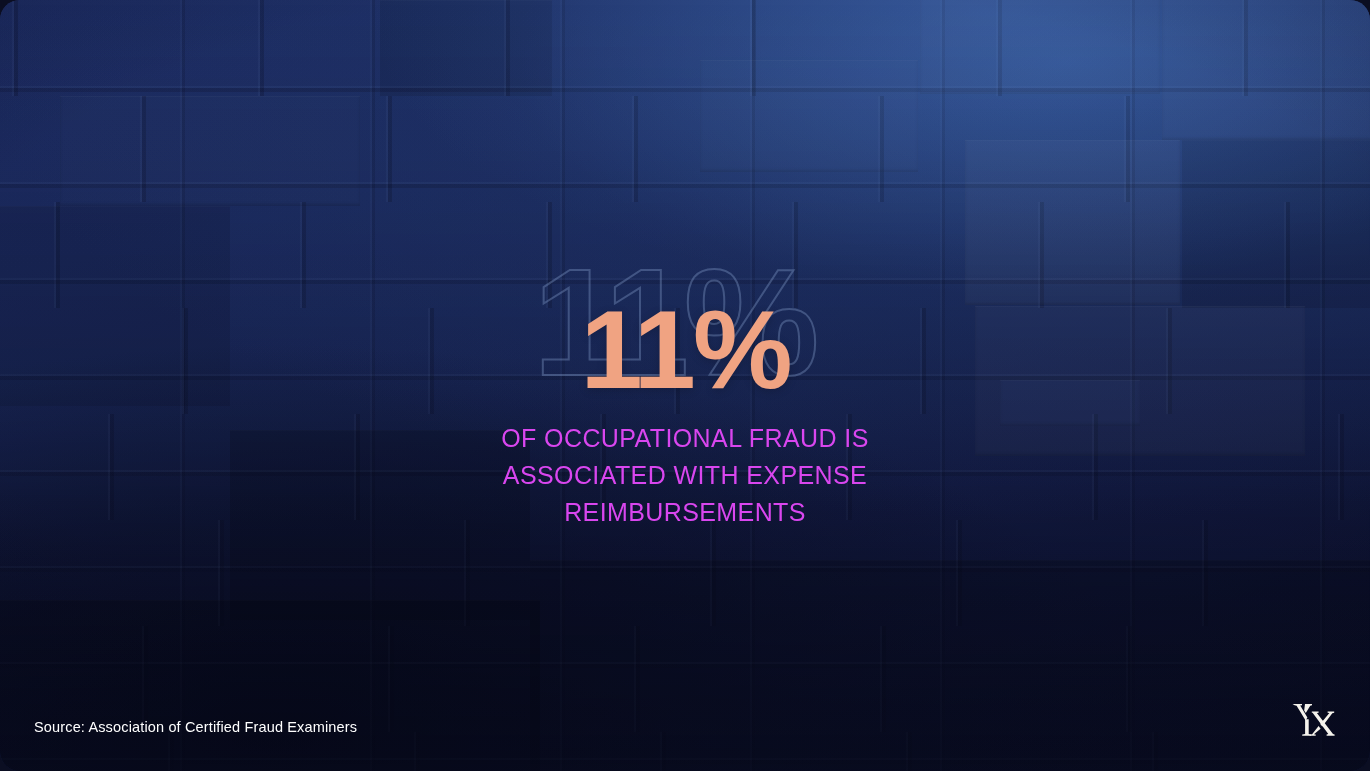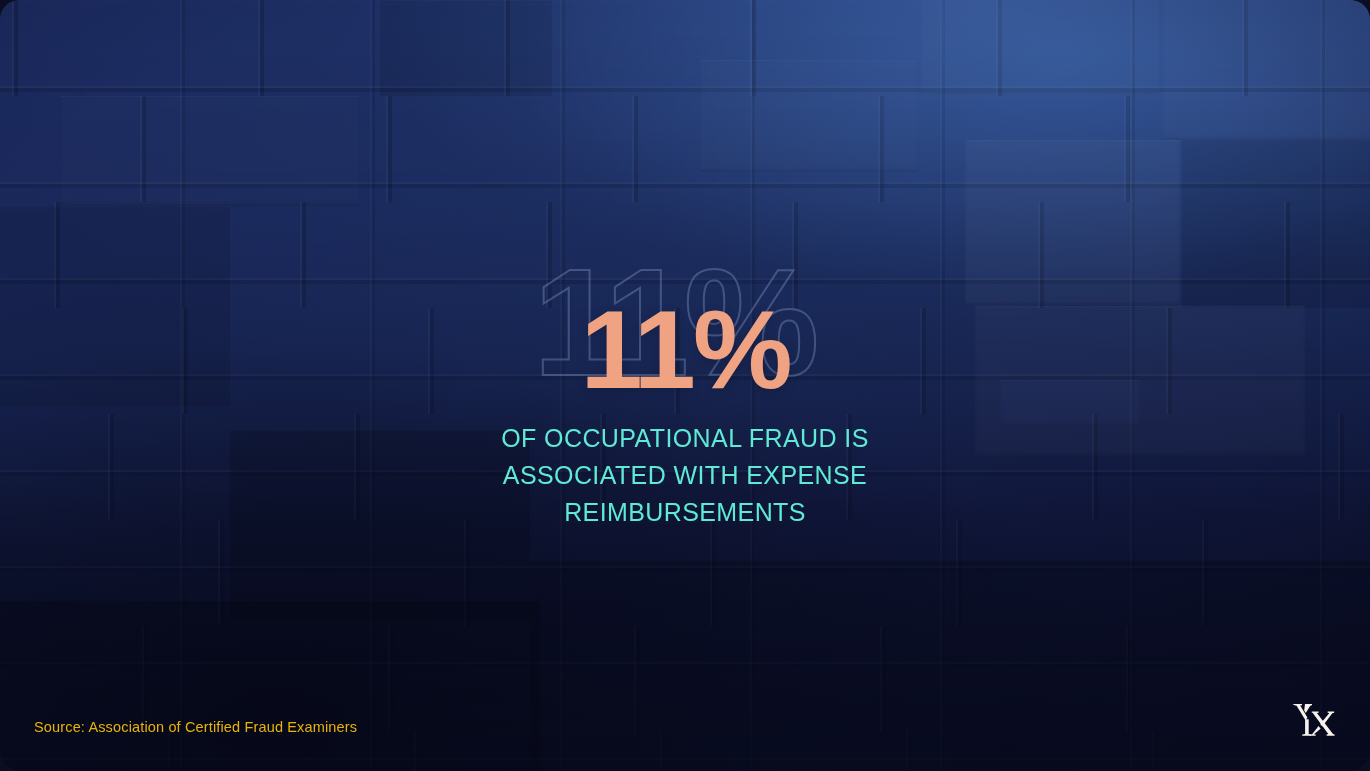--- a/index.html
+++ b/index.html
@@ -215,23 +215,23 @@
 
   <div class="content">
 
     <div class="stat-wrap">
       <div class="stat-stack">
         <div class="stat-ghost" style="-webkit-text-stroke: 2px rgba(126, 150, 196, 0.4);">11%</div>
         <div class="stat-main" style="color: rgb(240, 163, 130);">11%</div>
       </div>
     </div>
 
-    <div class="headline" style="color: #5eead4;">OF OCCUPATIONAL FRAUD IS ASSOCIATED WITH EXPENSE REIMBURSEMENTS</div>
-
-    <div class="source" style="color: #eab308;">Source: Association of Certified Fraud Examiners</div>
+    <div class="headline" style="color: #d946ef;">OF OCCUPATIONAL FRAUD IS ASSOCIATED WITH EXPENSE REIMBURSEMENTS</div>
+
+    <div class="source" style="color: #ffffff;">Source: Association of Certified Fraud Examiners</div>
 
     <div class="logo">
       <svg viewBox="0 0 44 38" width="44" height="38" aria-hidden="true">
         <g fill="#f5f3ec">
 
           <path d="M1.5 3.0 L11.0 3.0 L11.0 4.3 L9.2 4.6 L16.4 16.6 L14.6 19.6 L5.6 4.7 L3.6 4.3 Z" fill="#f5f3ec"></path>
           <path d="M14.0 3.0 L21.0 3.0 L21.0 4.3 L19.2 4.7 L14.8 12.1 L13.2 9.6 Z" fill="#f5f3ec"></path>
           <path d="M14.1 18.3 L17.7 18.3 L17.7 33.0 L20.1 33.4 L20.1 34.7 L11.2 34.7 L11.2 33.4 L14.1 33.0 Z" fill="#f5f3ec"></path>
 
           <path d="M20.8 10.5 L27.6 10.5 L27.6 11.7 L25.9 12.1 L42.0 33.1 L43.6 33.5 L43.6 34.7 L35.6 34.7 L35.6 33.5 L37.3 33.1 L21.6 11.8 L20.8 11.7 Z" fill="#f5f3ec"></path>

